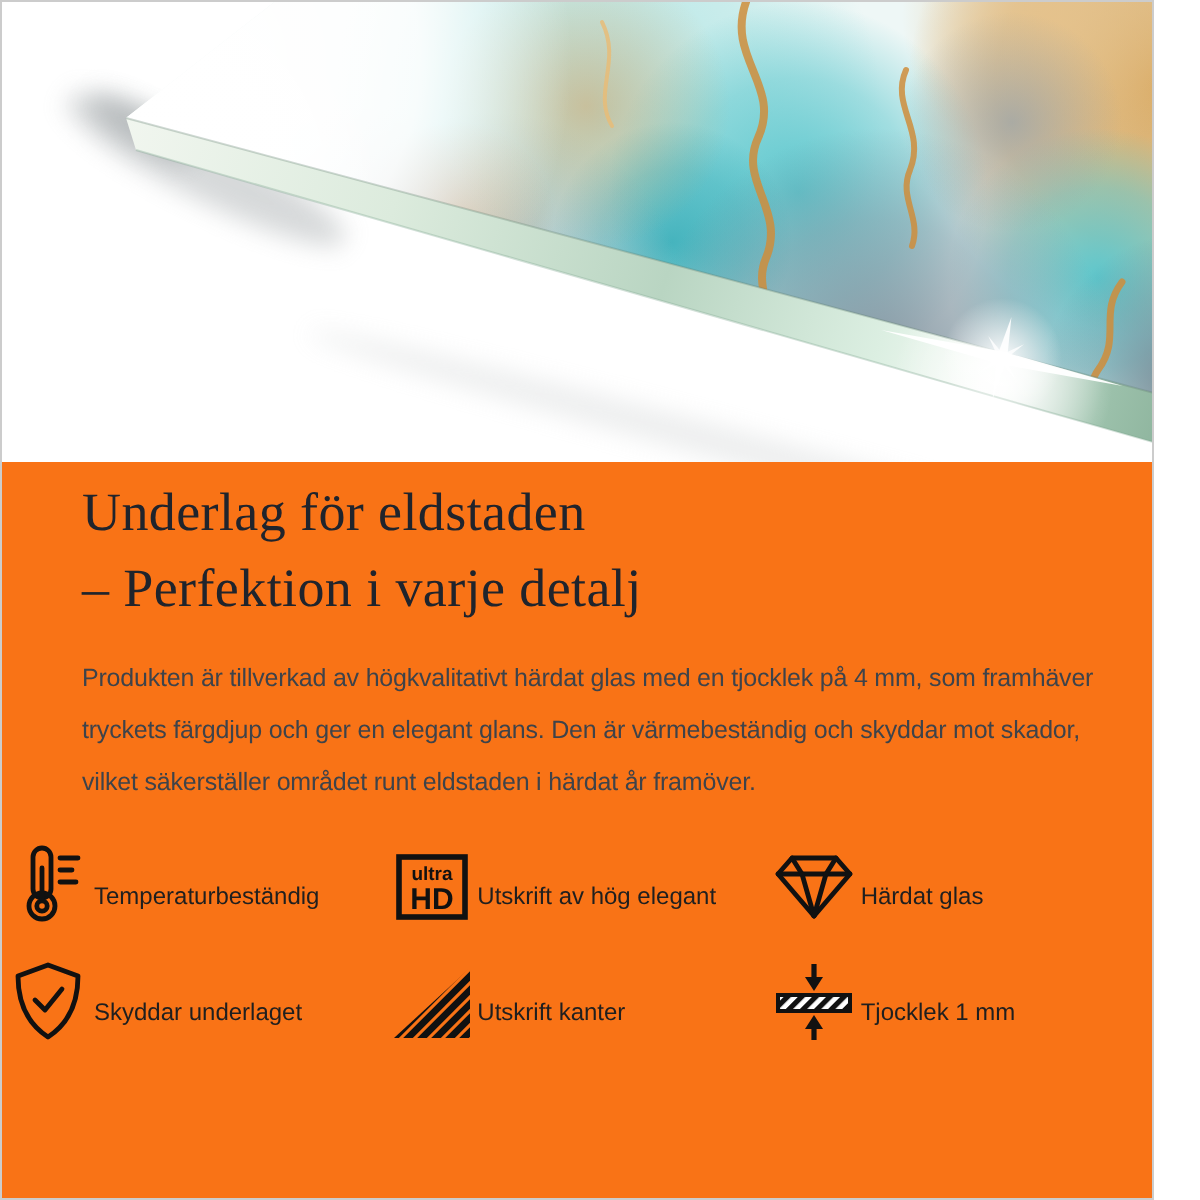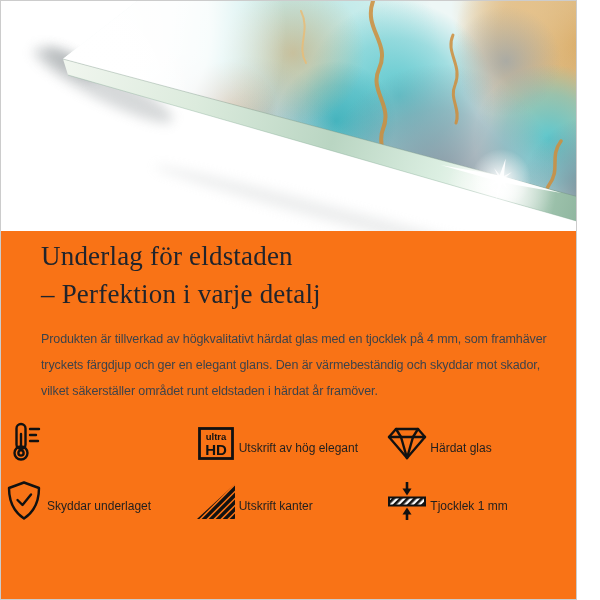--- a/index.html
+++ b/index.html
@@ -218,20 +218,21 @@
             <rect x="15.5" y="4" width="9" height="25" rx="4.5"></rect>
             <circle cx="20" cy="33" r="6.5"></circle>
             <circle cx="20" cy="33" r="2.6"></circle>
             <line x1="20" y1="14" x2="20" y2="29"></line>
             <line x1="29" y1="9" x2="38" y2="9"></line>
             <line x1="29" y1="15" x2="35" y2="15"></line>
             <line x1="29" y1="21" x2="37" y2="21"></line>
           </g>
         </svg>
       </div>
+      <div class="feature-label">Temperaturbeständig</div>
     </div>
 
     <div class="feature">
       <div class="icon-box">
         <svg width="46" height="46" viewBox="0 0 46 46">
           <rect x="6.5" y="8.5" width="33" height="30" fill="none" stroke="#111" stroke-width="2.8"></rect>
           <text x="23" y="20" text-anchor="middle" font-family="Liberation Sans, sans-serif" font-size="9.5" font-weight="700" fill="#111">ultra</text>
           <text x="23" y="34.5" text-anchor="middle" font-family="Liberation Sans, sans-serif" font-size="15" font-weight="700" fill="#111">HD</text>
         </svg>
       </div>

